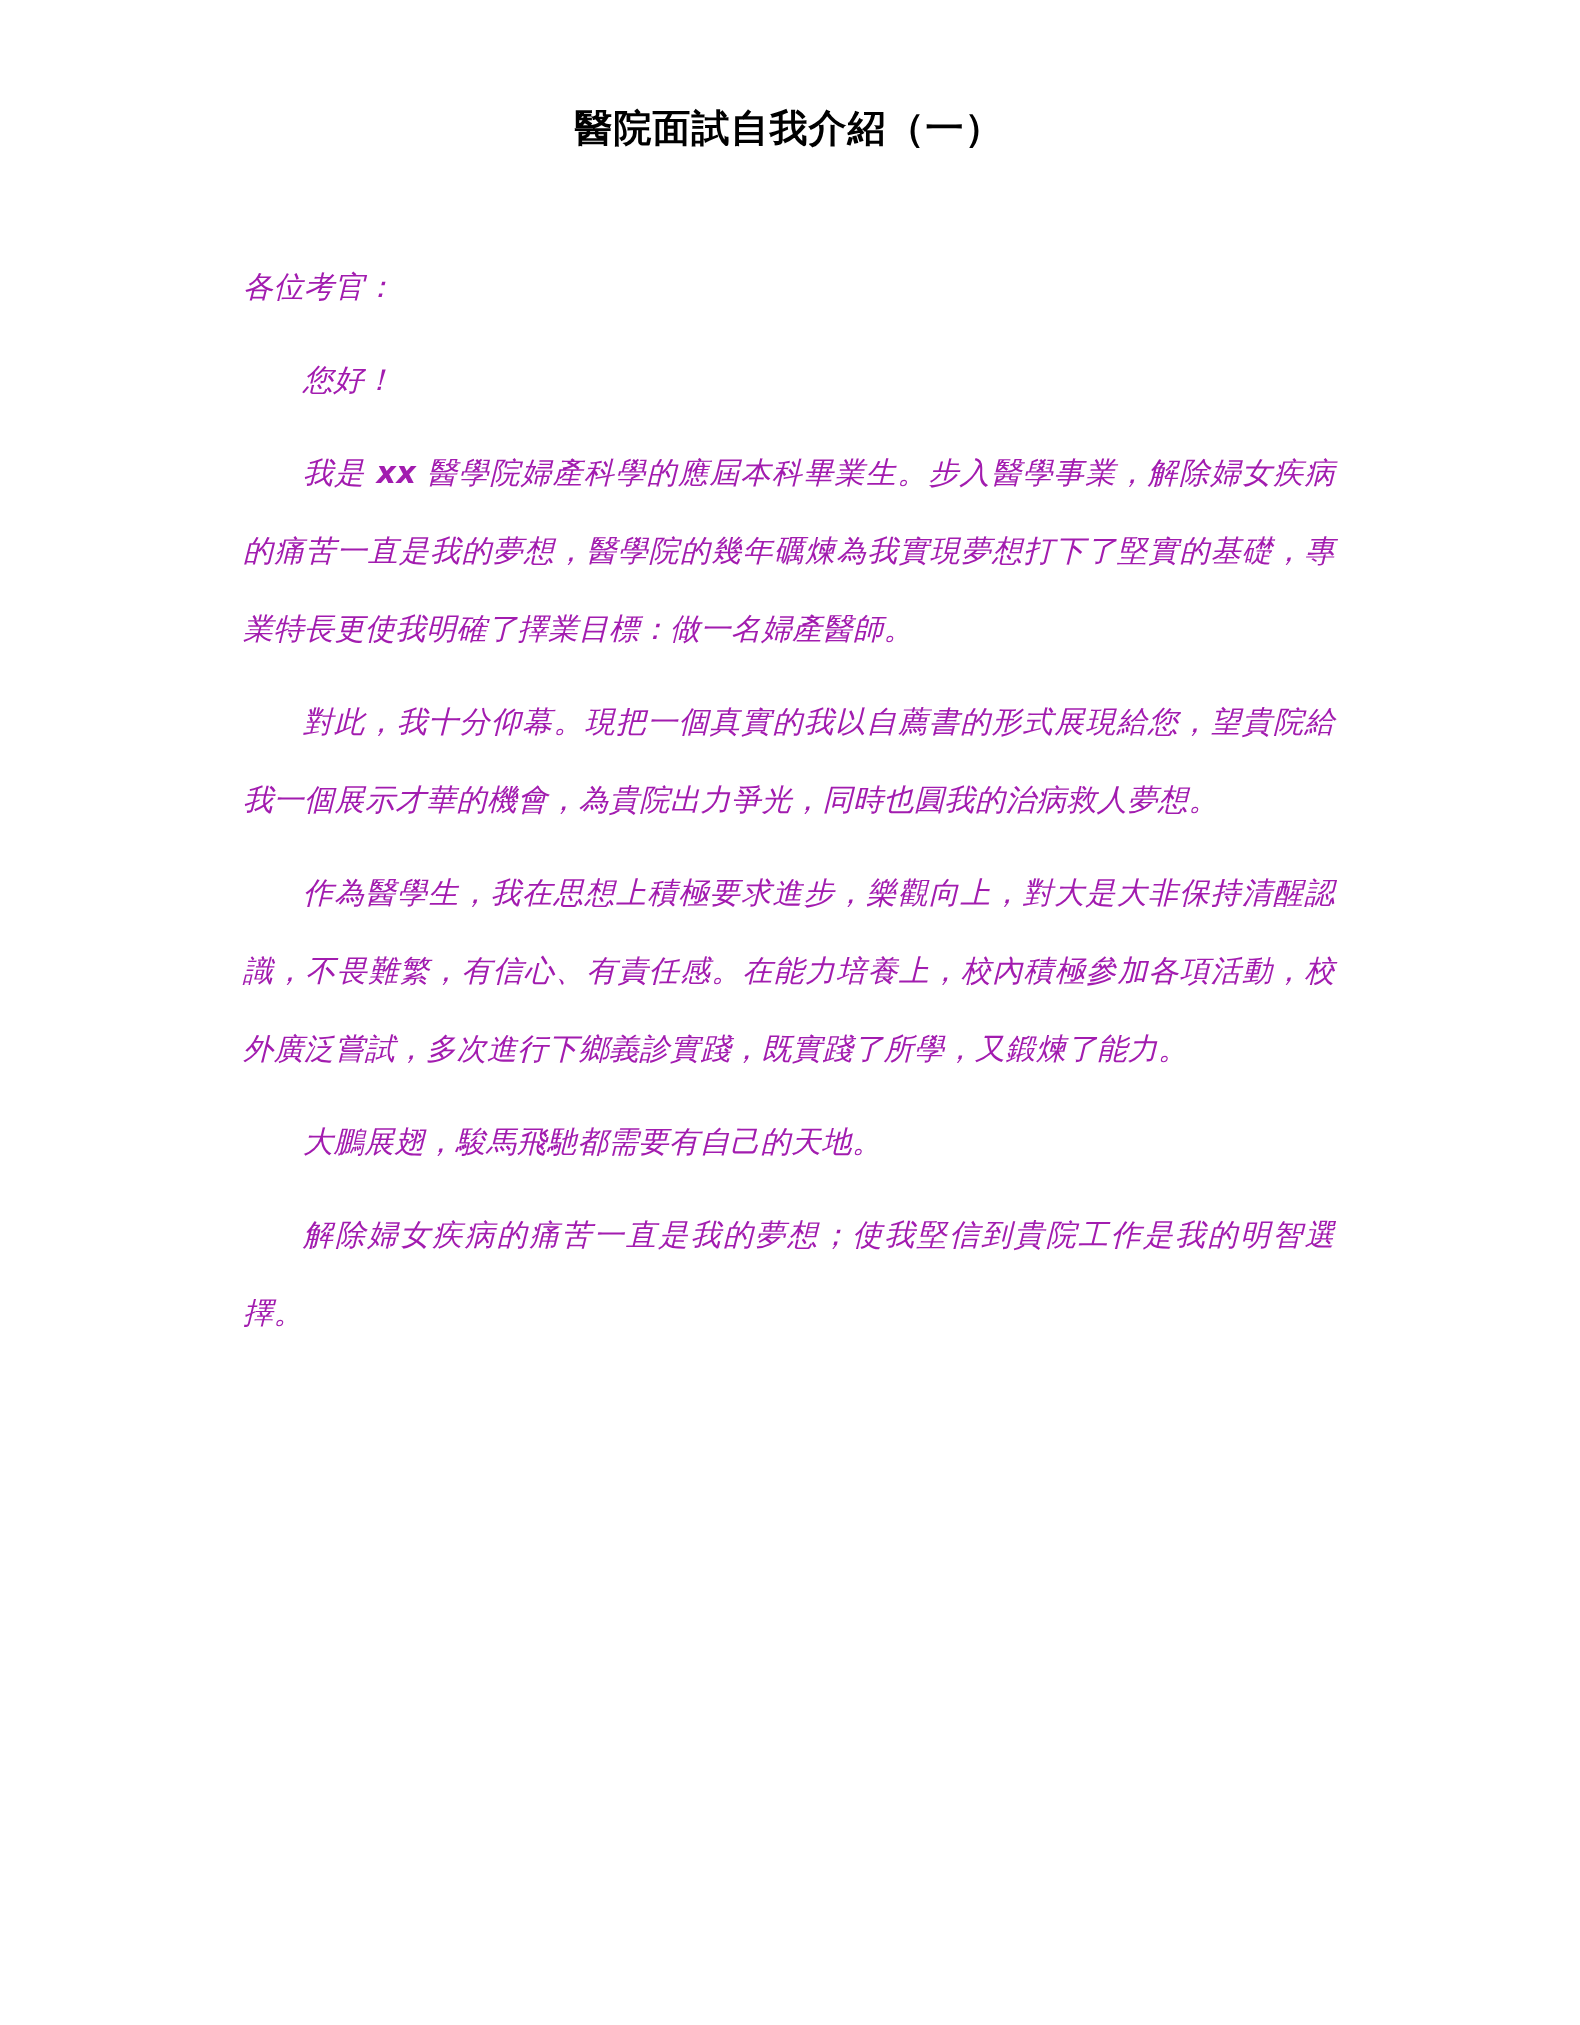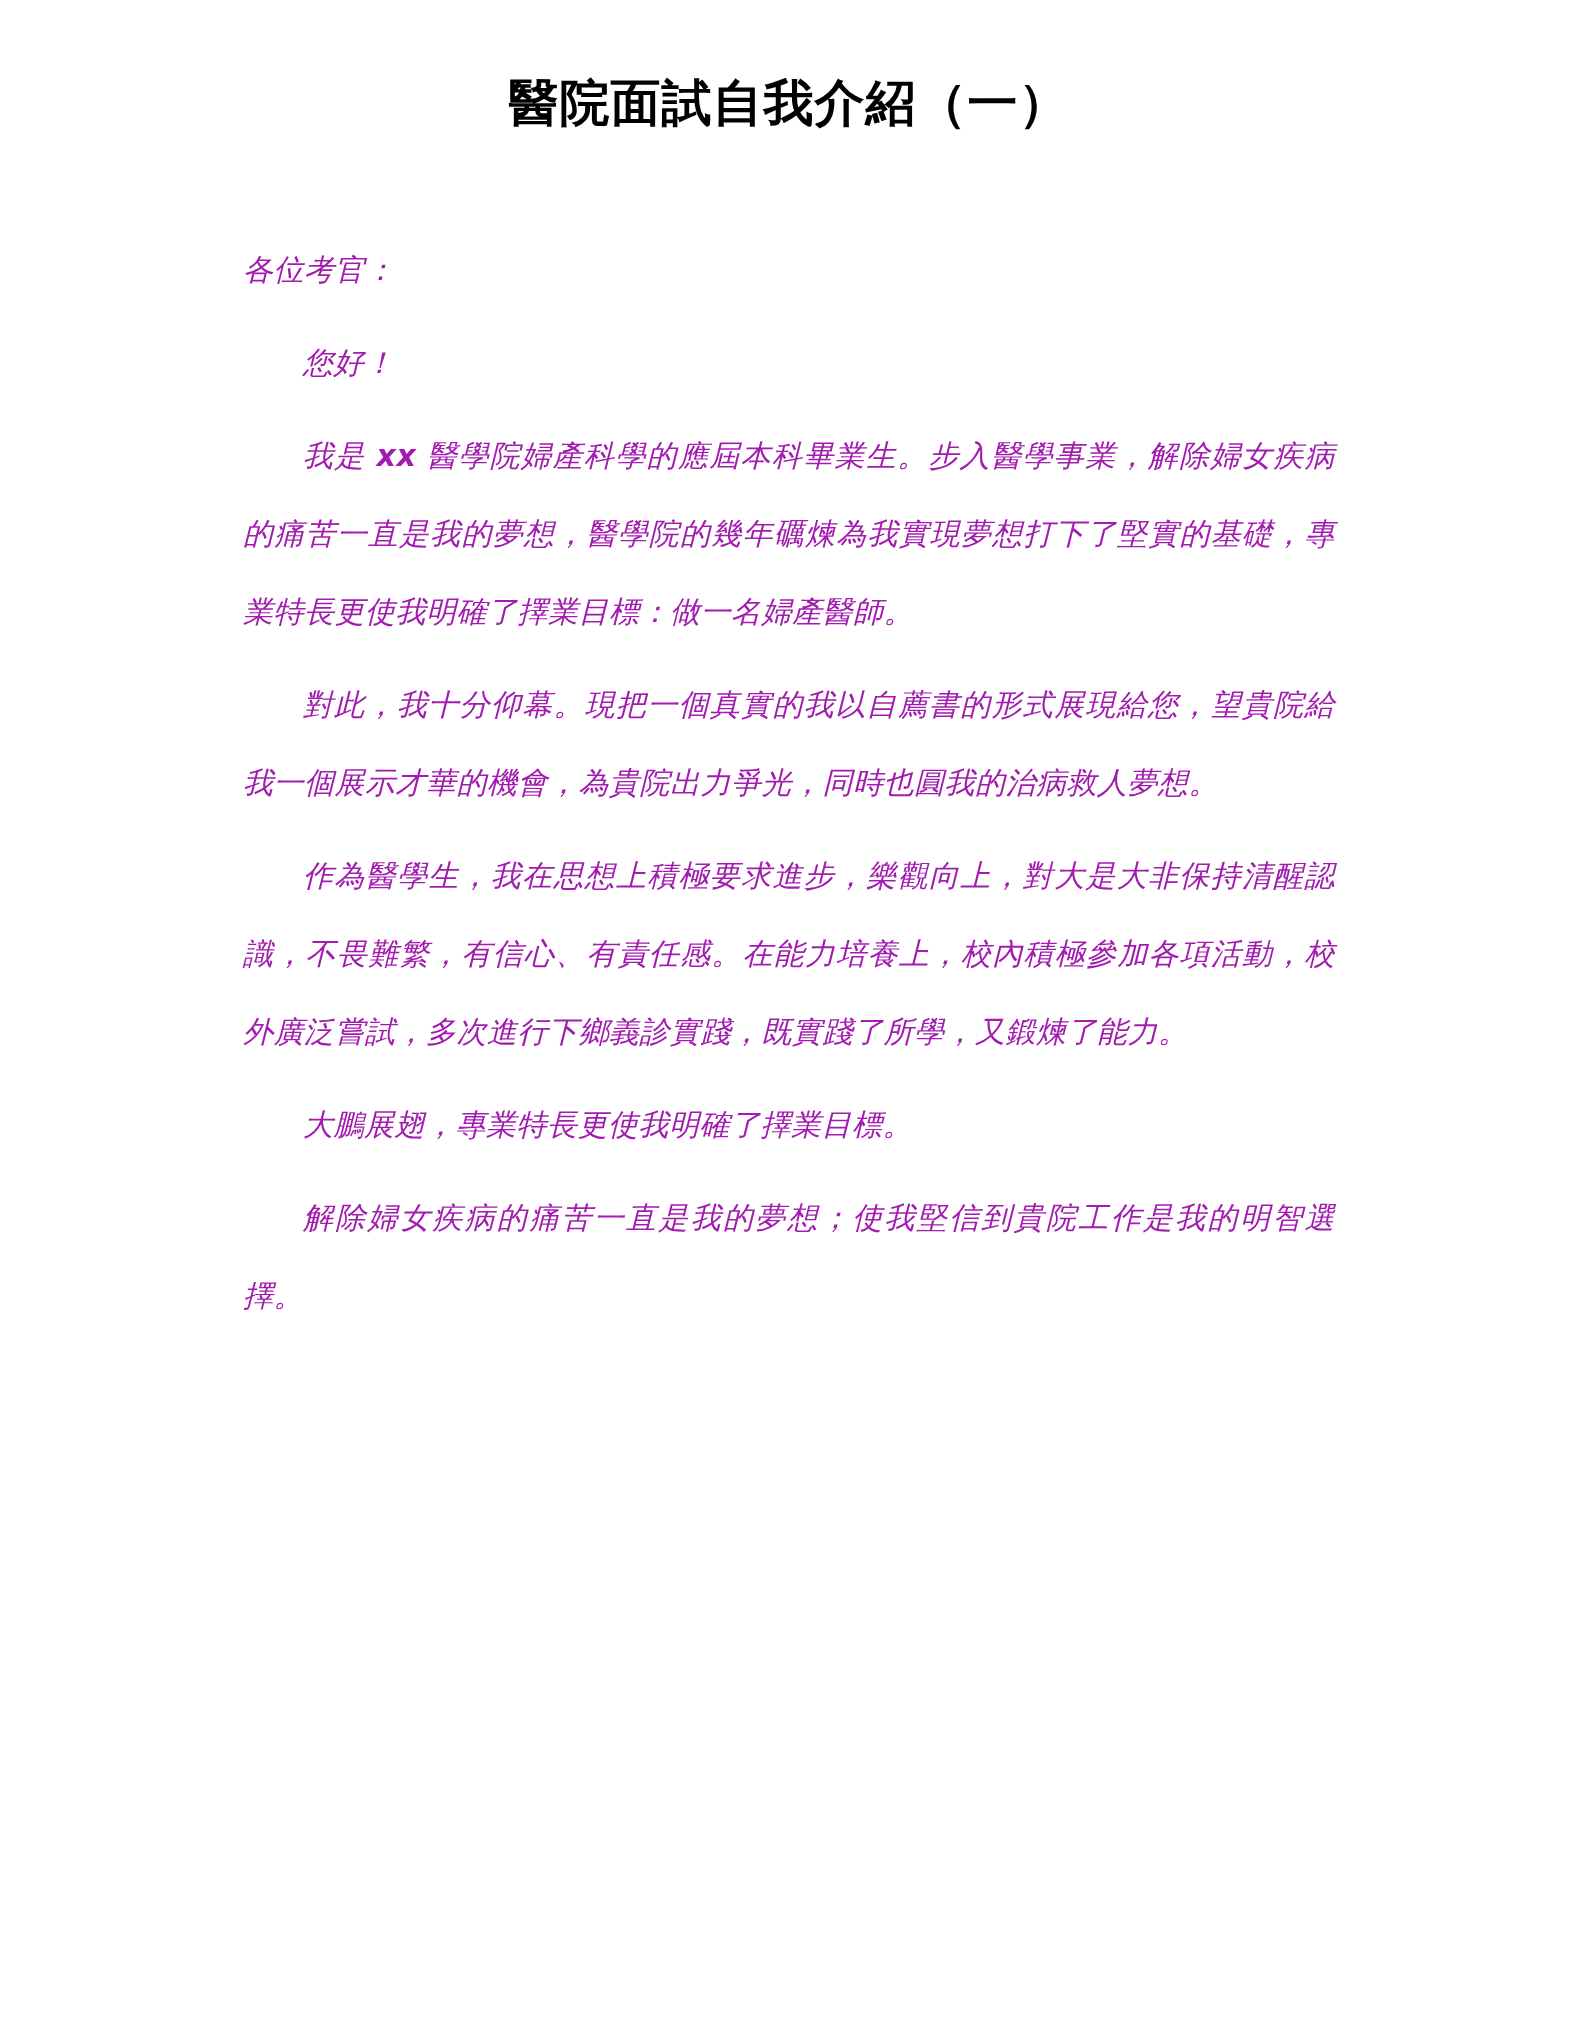--- a/index.html
+++ b/index.html
@@ -23,26 +23,26 @@
   }
   .content {
     position: absolute;
     left: 228px;
     top: 0;
     width: 1122px;
   }
   .doc-title {
     font-family: "DejaVu Serif", "Liberation Serif", serif;
     font-weight: bold;
-    font-size: 50px;
+    font-size: 38px;
     line-height: 1.25;
     text-align: center;
     letter-spacing: 1px;
     margin: 0;
-    padding-top: 72px;
+    padding-top: 104px;
     color: #000000;
   }
   .body-block {
     margin-top: 96px;
   }
   p.para {
     margin: 15px;
     font-size: 30px;
     line-height: 78px;
     text-align: justify;
@@ -80,19 +80,19 @@
       <p class="para indent">您好！</p>
 
       <p class="para indent"><span>我是 </span><span class="latin">xx</span><span> 醫學院婦產科學的應屆本科畢業生。步入醫學事業，解除婦女疾病的痛苦一直是我的夢想，醫學院的幾年礪煉為我實現夢想打下了堅實的基礎，專業特長更使我明確了擇業目標：做一名婦產醫師。</span></p>
 
 
       <p class="para indent">對此，我十分仰幕。現把一個真實的我以自薦書的形式展現給您，望貴院給我一個展示才華的機會，為貴院出力爭光，同時也圓我的治病救人夢想。</p>
 
 
       <p class="para indent">作為醫學生，我在思想上積極要求進步，樂觀向上，對大是大非保持清醒認識，不畏難繁，有信心、有責任感。在能力培養上，校內積極參加各項活動，校外廣泛嘗試，多次進行下鄉義診實踐，既實踐了所學，又鍛煉了能力。</p>
 
-      <p class="para indent">大鵬展翅，專業特長更使我明確了擇業目標。</p>
+      <p class="para indent">大鵬展翅，駿馬飛馳都需要有自己的天地。</p>
 
       <p class="para indent">解除婦女疾病的痛苦一直是我的夢想；使我堅信到貴院工作是我的明智選擇。</p>
 
     </div>
   </div>
 </div>
 
 </body></html>

